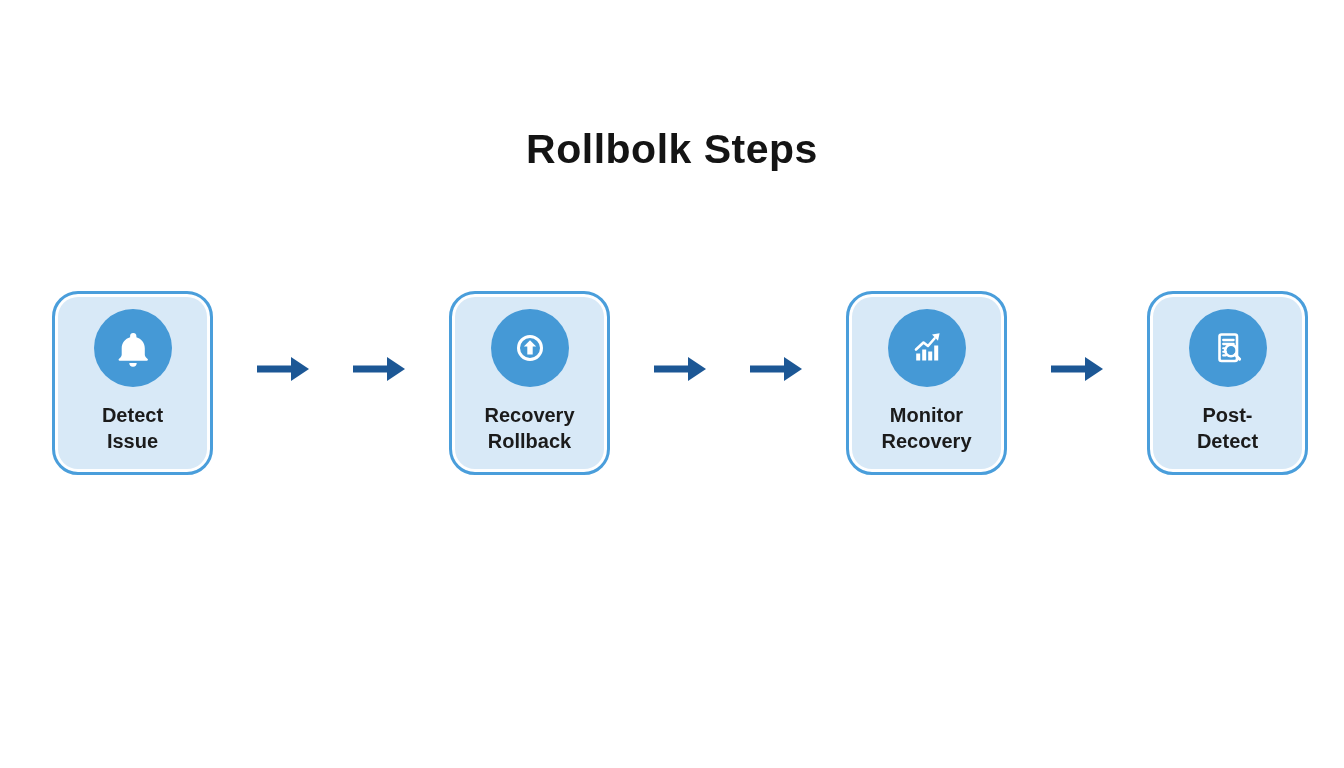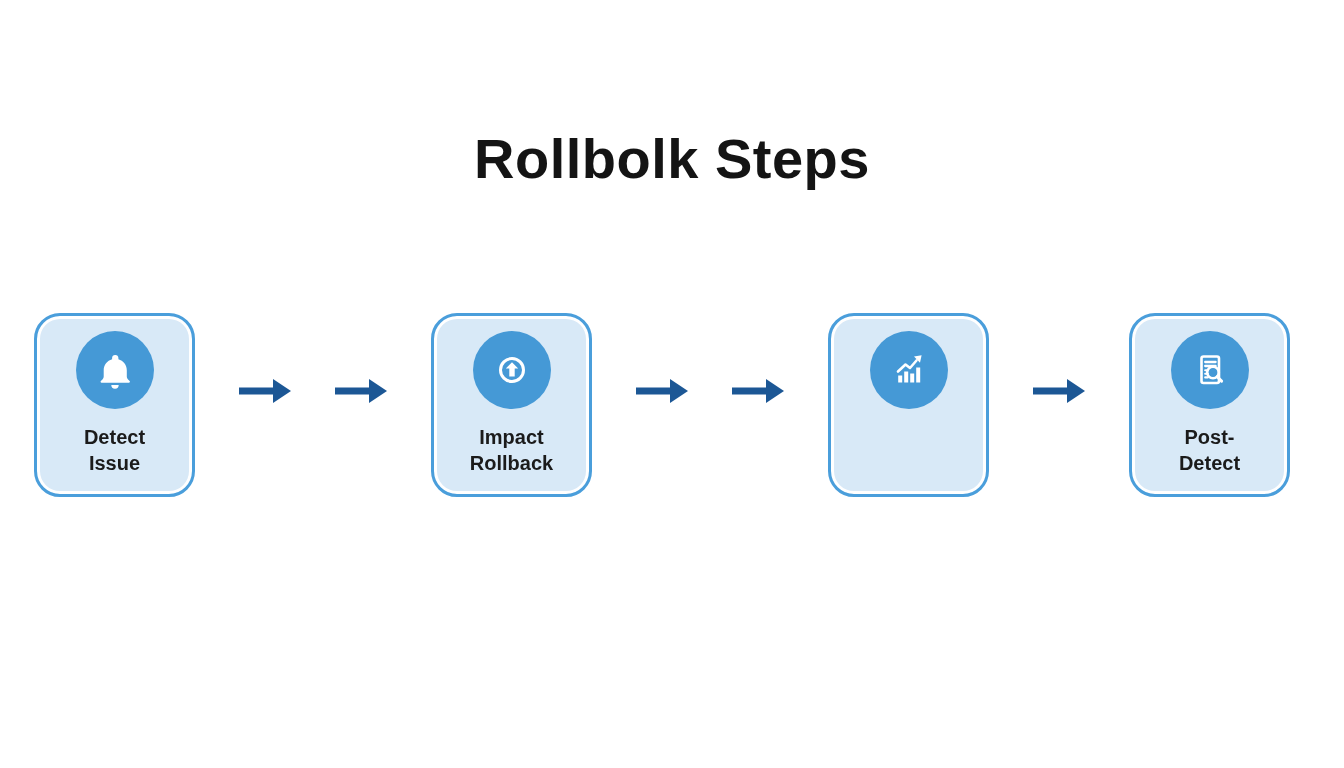--- a/index.html
+++ b/index.html
@@ -3,26 +3,26 @@
 <meta charset="utf-8">
 <style>
   html,body { margin:0; padding:0; background:#ffffff; }
   .stage {
     position:relative; width:1344px; height:768px;
     background:#ffffff; overflow:hidden;
     font-family:"Liberation Sans", sans-serif;
   }
   .title {
     position:absolute; top:126px; left:0; width:100%;
-    text-align:center; font-size:56px; font-weight:bold;
+    text-align:center; font-size:41px; font-weight:bold;
     color:#141414; letter-spacing:.5px;
   }
   .flow {
-    position:absolute; top:313px; left:52px; right:54px;
-    display:flex; align-items:flex-start; justify-content:flex-end;gap:44px;
+    position:absolute; top:291px; left:52px; right:54px;
+    display:flex; align-items:flex-start; justify-content:space-between;gap:44px;
   }
   .step {
     box-sizing:border-box; width:161px; min-height:184px;
     background:#d8e9f7; border:3px solid #4a9edb; border-radius:26px;
     box-shadow: inset 0 0 0 3px #ffffff;
     display:flex; flex-direction:column; align-items:center;
     padding:15px 8px 14px 8px; flex:none;
   }
   .icon-circle {
     width:78px; height:78px; border-radius:50%;
@@ -70,21 +70,21 @@
       </svg>
     </div>
 
     <div class="step">
       <div class="icon-circle" aria-label="arrow-up-circle-icon">
         <svg width="48" height="48" viewBox="0 0 48 48">
           <circle cx="24" cy="24" r="11.5" fill="none" stroke="#ffffff" stroke-width="3"></circle>
           <path fill="#ffffff" d="M24 16.2l6.2 6.4h-3.5v8h-5.4v-8h-3.5z"></path>
         </svg>
       </div>
-      <div class="step-label">Impact Rollback</div>
+      <div class="step-label">Recovery Rollback</div>
     </div>
 
     <div class="arrow">
       <svg width="52" height="24" viewBox="0 0 52 24">
         <rect x="0" y="8.5" width="37" height="7" fill="#1c5795"></rect>
         <polygon points="34,0 52,12 34,24" fill="#1c5795"></polygon>
       </svg>
     </div>
 
 
@@ -99,20 +99,21 @@
       <div class="icon-circle" aria-label="growth-chart-icon">
         <svg width="48" height="48" viewBox="0 0 48 48">
           <rect x="13.2" y="29.5" width="4" height="7" fill="#ffffff"></rect>
           <rect x="19.2" y="25.5" width="4" height="11" fill="#ffffff"></rect>
           <rect x="25.2" y="27.5" width="4" height="9" fill="#ffffff"></rect>
           <rect x="31.2" y="21.5" width="4" height="15" fill="#ffffff"></rect>
           <polyline points="13,25.5 20.5,18.5 25,22 31.5,14.5" fill="none" stroke="#ffffff" stroke-width="2.6" stroke-linecap="round" stroke-linejoin="round"></polyline>
           <path fill="#ffffff" d="M29 10.6l7.6-1.4-1.6 7.6z"></path>
         </svg>
       </div>
+      <div class="step-label">Monitor Recovery</div>
     </div>
 
     <div class="arrow">
       <svg width="52" height="24" viewBox="0 0 52 24">
         <rect x="0" y="8.5" width="37" height="7" fill="#1c5795"></rect>
         <polygon points="34,0 52,12 34,24" fill="#1c5795"></polygon>
       </svg>
     </div>
 
     <div class="step">

